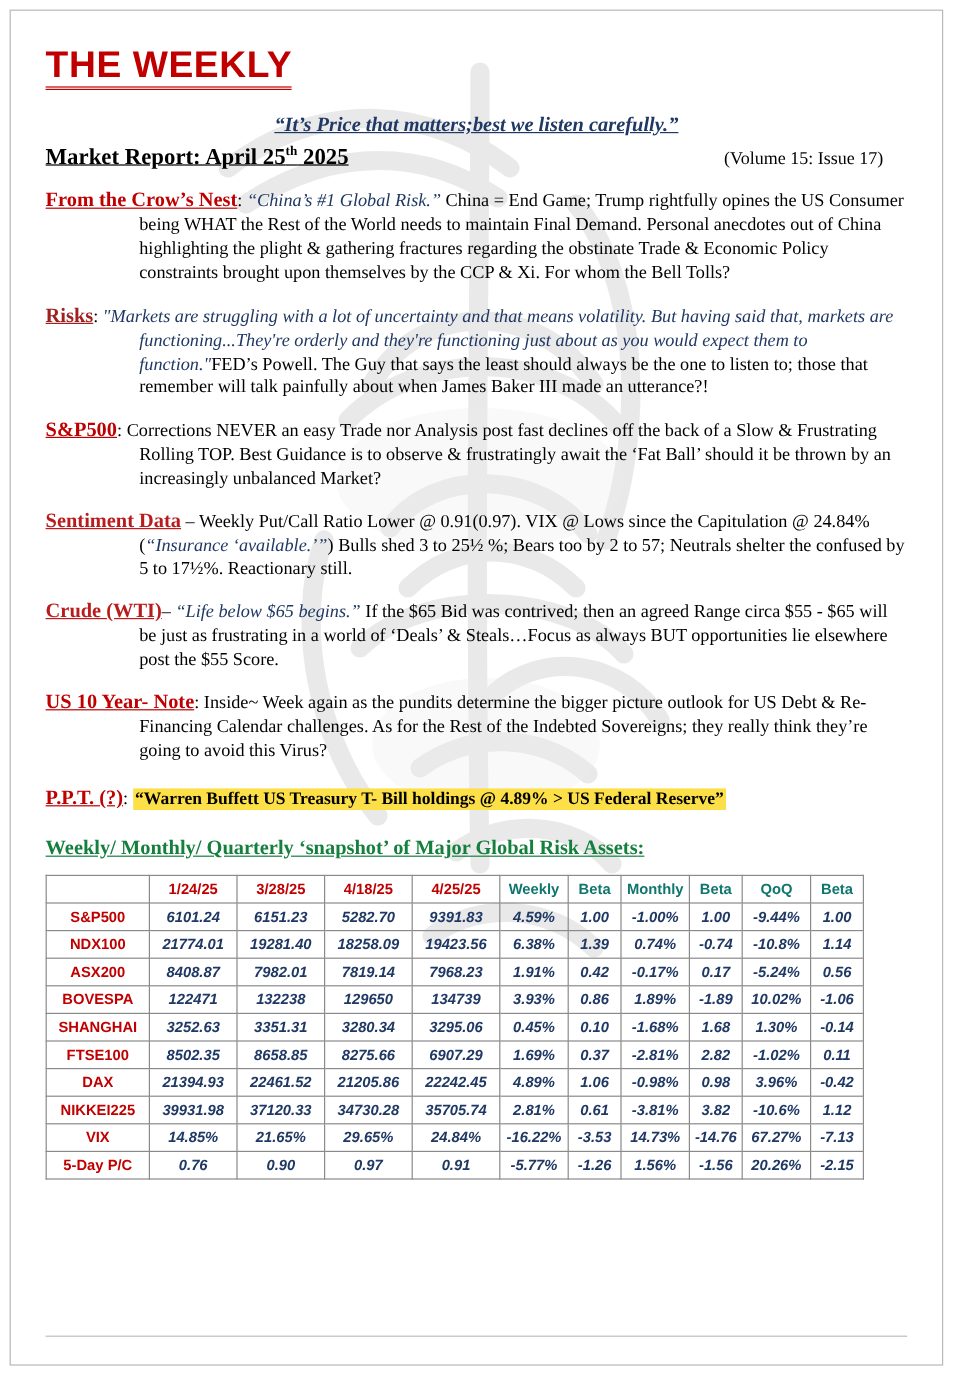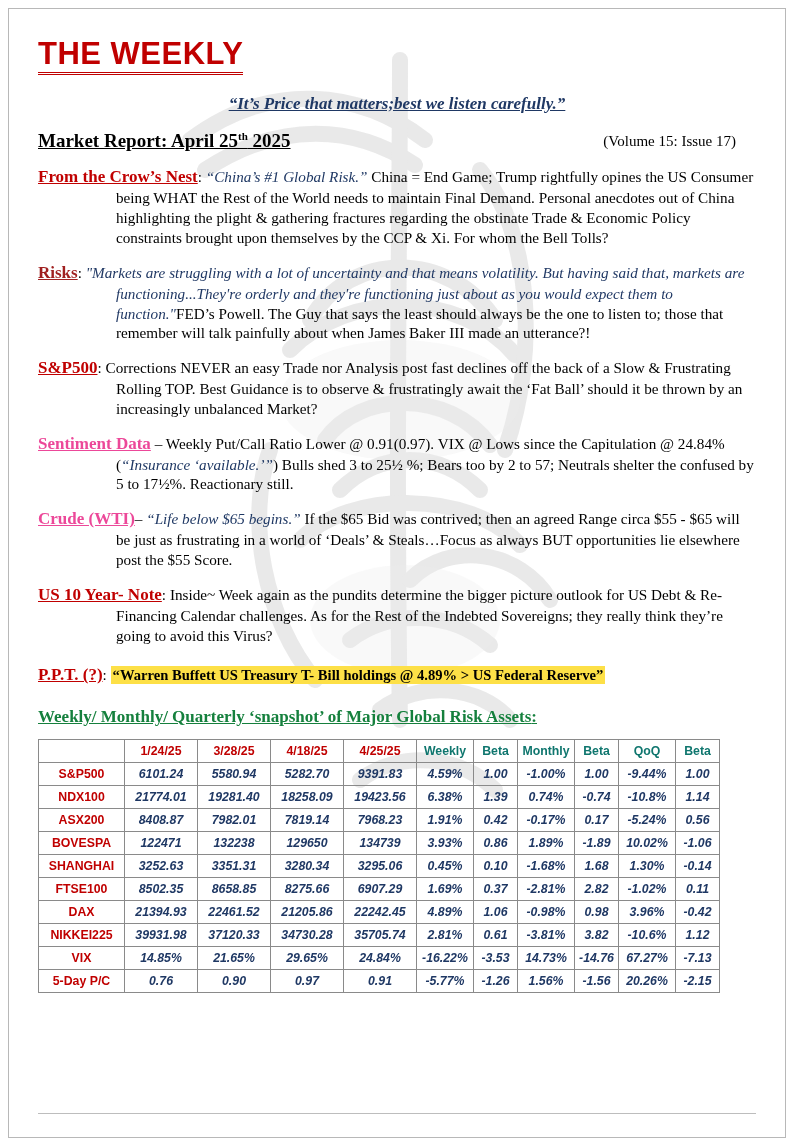--- a/index.html
+++ b/index.html
@@ -54,23 +54,23 @@
     text-align: center;
     margin-top: 22px;
     font-size: 17px;
     font-style: italic;
     font-weight: bold;
     color: #1F3864;
   }
   .tagline span { text-decoration: underline; }
 
   .reportline {
-    margin-top: 16px;
+    margin-top: 6px;
     display: flex;
-    align-items: center;
+    align-items: flex-end;
     justify-content: space-between;
     gap: 38px;
   }
   .report-title {
     font-size: 19px;
     font-weight: bold;
     color: #000;
     text-decoration: underline;
   }
   .report-title sup { font-size: 11px; }
@@ -93,21 +93,21 @@
     text-indent: -78px;
   }
   .section.indent-risks .body { padding-left: 78px; text-indent: -78px; }
 
   .lbl {
     font-weight: bold;
     text-decoration: underline;
     font-size: 17px;
   }
   .lbl.dark   { color: #C00000; }
-  .lbl.bright { color: #ec4899; text-decoration: underline; }
+  .lbl.bright { color: #b91c1c; text-decoration: underline; }
   .lbl.maroon { color: #A02020; }
 
   .q-navy   { color: #1F3864; font-style: italic; }
   .q-navy-b { color: #203864; font-style: italic; }
 
   
   .ppt {
     margin-top: 20px;
     font-size: 15.2px;
   }
@@ -270,21 +270,21 @@
           <th class="plain">Monthly</th>
           <th class="plain">Beta</th>
           <th class="plain">QoQ</th>
           <th class="plain">Beta</th>
         </tr>
     </thead>
     <tbody id="tbody">
         <tr>
           <td class="rowlbl">S&amp;P500</td>
           <td class="val">6101.24</td>
-          <td class="val">5580.94</td>
+          <td class="val">6151.23</td>
           <td class="val">5282.70</td>
           <td class="val">9391.83</td>
           <td class="val">4.59%</td>
           <td class="val">1.00</td>
           <td class="val">-1.00%</td>
           <td class="val">1.00</td>
           <td class="val">-9.44%</td>
           <td class="val">1.00</td>
         </tr>
         <tr>

